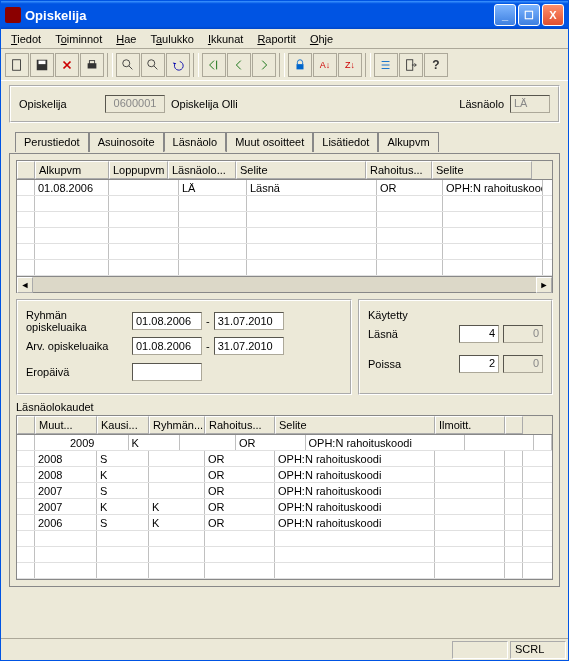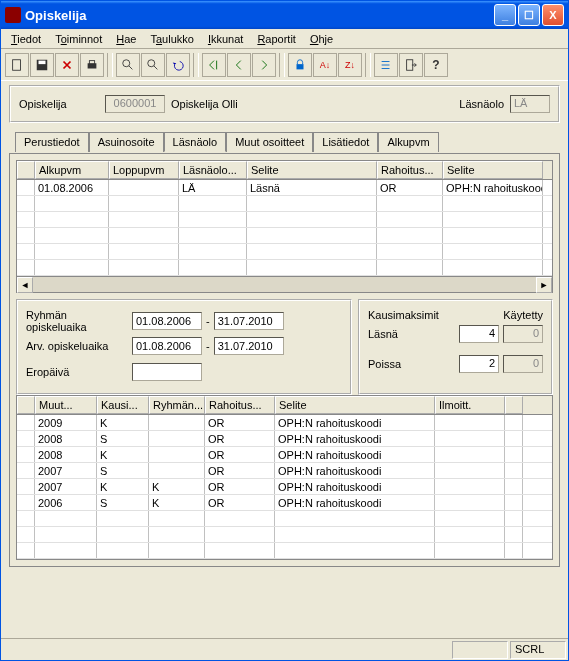--- a/index.html
+++ b/index.html
@@ -181,21 +181,21 @@
         <div class="tab">Lisätiedot</div>
         <div class="tab">Alkupvm</div>
       </div>
 
     <div class="tabs-outline" style="flex:0 0 auto">
 
       <div class="grid">
         <div class="ghead" id="g1head">
             <div class="gcell" style="width: 18px;"></div>
             <div class="gcell" style="width: 74px;">Alkupvm</div>
-            <div class="gcell" style="width: 70px;">Loppupvm</div>
+            <div class="gcell" style="width: 59px;">Loppupvm</div>
             <div class="gcell" style="width: 68px;">Läsnäolo...</div>
             <div class="gcell" style="width: 130px;">Selite</div>
             <div class="gcell" style="width: 66px;">Rahoitus...</div>
             <div class="gcell" style="width: 100px;">Selite</div>
           </div>
         <div id="g1body">
             <div class="grow">
               <div class="gcell" style="width: 18px;"></div>
               <div class="gcell" style="width: 74px;">01.08.2006</div>
               <div class="gcell" style="width: 70px;"></div>
@@ -272,52 +272,52 @@
             <input class="field date-input" value="31.07.2010" style="">
           </div>
           <div class="form-row" style="margin-top:8px">
             <span class="form-label">Eropäivä</span>
             <input class="field date-input" style="">
           </div>
         </div>
 
         <div class="panel kmax-panel">
           <div class="form-row">
-            <span style="flex:1">Kausimaksimit</span>
             <span>Käytetty</span>
           </div>
           <div class="form-row">
             <span style="flex:1">Läsnä</span>
             <div class="field num" style="width:40px">4</div>
             <div class="field ro num" style="width:40px">0</div>
           </div>
           <div class="form-row" style="margin-top:12px">
             <span style="flex:1">Poissa</span>
             <div class="field num" style="width:40px">2</div>
             <div class="field ro num" style="width:40px">0</div>
           </div>
         </div>
       </div>
 
+      <div class="section-label">Läsnäolokaudet</div>
 
       <div class="grid">
         <div class="ghead" id="g2head">
             <div class="gcell" style="width: 18px;"></div>
             <div class="gcell" style="width: 62px;">Muut...</div>
             <div class="gcell" style="width: 52px;">Kausi...</div>
             <div class="gcell" style="width: 56px;">Ryhmän...</div>
             <div class="gcell" style="width: 70px;">Rahoitus...</div>
             <div class="gcell" style="width: 160px;">Selite</div>
             <div class="gcell" style="width: 70px;">Ilmoitt.</div>
             <div class="gcell" style="width: 18px;"></div>
           </div>
         <div id="g2body">
             <div class="grow">
               <div class="gcell" style="width: 18px;"></div>
-              <div class="gcell" style="width: 62px;">2009</div>
+              <div class="gcell" style="width: 62px; margin-left: 32px;">2009</div>
               <div class="gcell" style="width: 52px;">K</div>
               <div class="gcell" style="width: 56px;"></div>
               <div class="gcell" style="width: 70px;">OR</div>
               <div class="gcell" style="width: 160px;">OPH:N rahoituskoodi</div>
               <div class="gcell" style="width: 70px;"></div>
               <div class="gcell" style="width: 18px;"></div>
             </div>
             <div class="grow">
               <div class="gcell" style="width: 18px;"></div>
               <div class="gcell" style="width: 62px;">2008</div>

